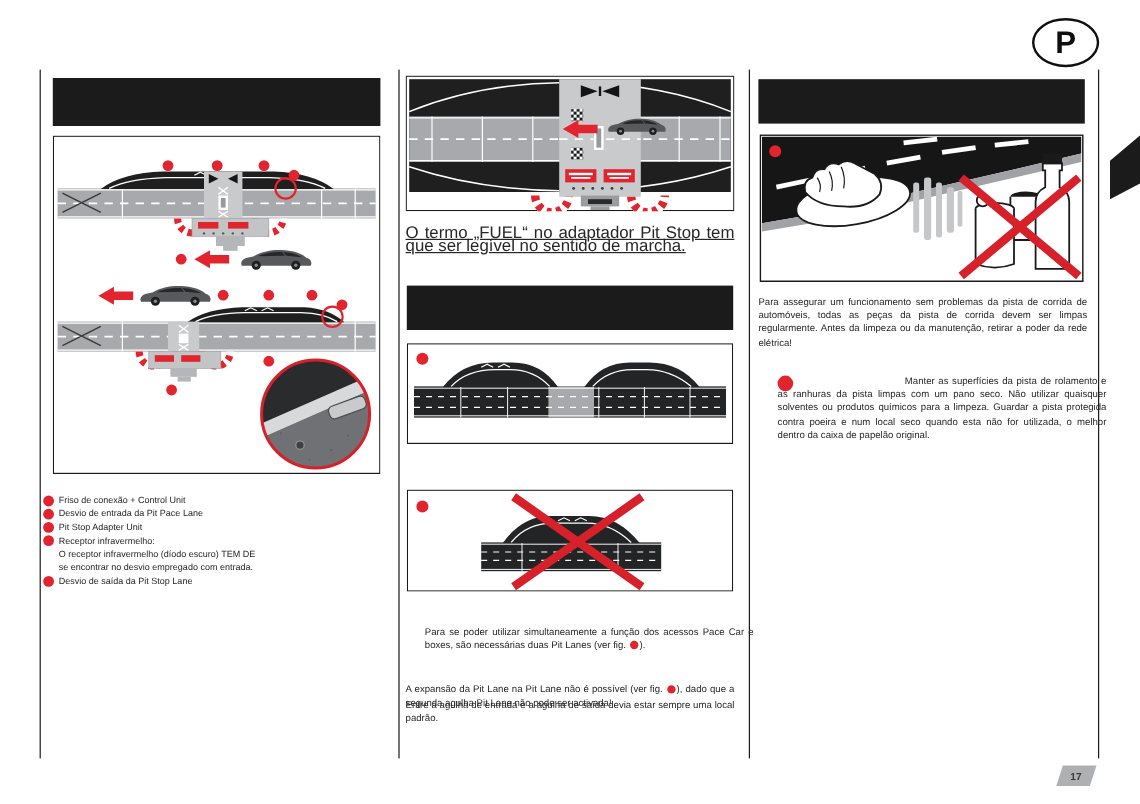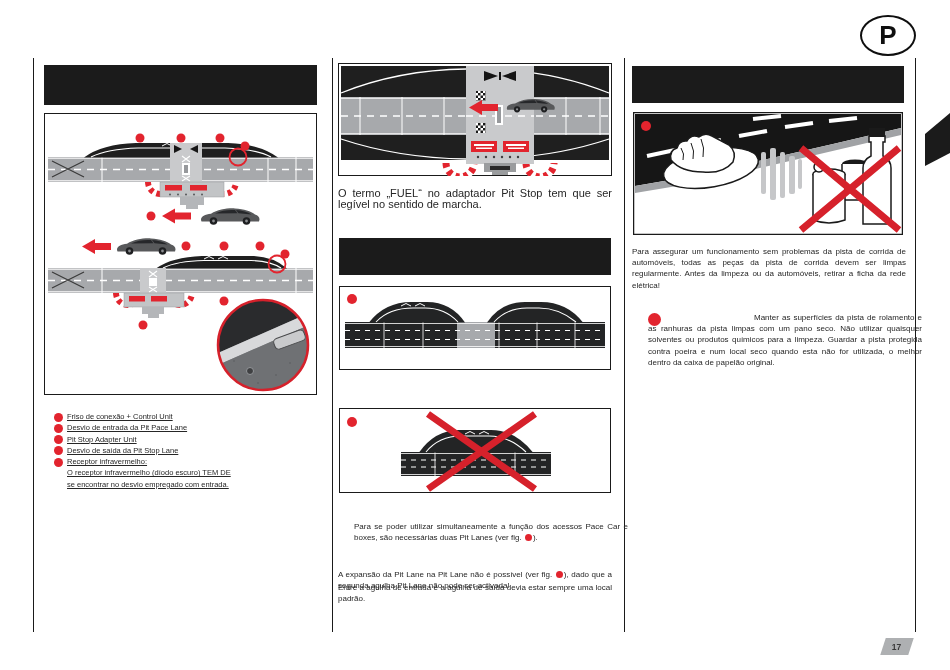--- a/index.html
+++ b/index.html
@@ -16,22 +16,22 @@
     display:flex;align-items:center;justify-content:center;
     font-size:26px;font-weight:bold;color:#0f0f0f;background:#fff;
   }
   .pagenum{
     position:absolute;left:883px;top:638px;width:28px;height:17px;
     background:#aeb0b2;transform:skewX(-18deg);
     display:flex;align-items:center;justify-content:center;
   }
   .pagenum span{transform:skewX(18deg);font-size:8.5px;font-weight:bold;color:#3a3a3a;}
   .para{position:absolute;font-size:8px;line-height:11.2px;text-align:justify;}
-  .cap{position:absolute;font-size:11px;line-height:11.2px;text-align:justify;}
-  .legend{position:absolute;left:54px;top:411px;width:276px;font-size:7.5px;line-height:11.3px;text-decoration:underline;}
+  .cap{position:absolute;font-size:14px;line-height:11.2px;text-align:justify;text-decoration:underline;}
+  .legend{position:absolute;left:36px;top:411px;width:276px;font-size:7.5px;line-height:11.3px;}
   .legend-item{position:relative;padding-left:13px;}
   .legend-item .dot9{
     position:absolute;left:0;top:1.5px;width:9px;height:9px;border-radius:50%;background:#e2242e;
   }
   .legend-text{white-space:pre-line;}
   .idot{
     display:inline-block;width:7px;height:7px;border-radius:50%;
     background:#e2242e;vertical-align:-1px;margin:0 1px;
   }
   .bigdot{
@@ -217,27 +217,27 @@
     <div class="legend-item">
       <span class="dot9"></span>
       <span class="legend-text">Desvio de entrada da Pit Pace Lane</span>
     </div>
     <div class="legend-item">
       <span class="dot9"></span>
       <span class="legend-text">Pit Stop Adapter Unit</span>
     </div>
     <div class="legend-item">
       <span class="dot9"></span>
-      <span class="legend-text">Desvio de saída da Pit Stop Lane</span>
-    </div>
-    <div class="legend-item">
-      <span class="dot9"></span>
       <span class="legend-text">Receptor infravermelho:
 O receptor infravermelho (díodo escuro) TEM DE
 se encontrar no desvio empregado com entrada.</span>
+    </div>
+    <div class="legend-item">
+      <span class="dot9"></span>
+      <span class="legend-text">Desvio de saída da Pit Stop Lane</span>
     </div>
   </div>
 
   <svg class="absvg" style="left:338px;top:63px" width="274" height="113" viewBox="0 0 274 113">
     <rect x="0.5" y="0.5" width="273" height="112" fill="#fff" stroke="#1a1a1a"></rect>
     <rect x="3" y="3" width="268" height="94" fill="#1f1f1f"></rect>
     <path d="M3,30 Q60,7 128,6" fill="none" stroke="#fff" stroke-width="1.3"></path>
     <path d="M271,30 Q214,7 146,6" fill="none" stroke="#fff" stroke-width="1.3"></path>
     <path d="M3,76 Q60,95 128,96" fill="none" stroke="#fff" stroke-width="1.3"></path>
     <path d="M271,76 Q214,95 146,96" fill="none" stroke="#fff" stroke-width="1.3"></path>
@@ -374,21 +374,21 @@
       <path d="M209,52 L209,88 L235,88 L235,52" fill="#fff" stroke="#1a1a1a" stroke-width="1.5"></path>
       <path d="M238,44 L238,30 L236,30 L236,24 L252,24 L252,30 L250,30 L250,44 Q258,48 258,56 L258,112 L230,112 L230,56 Q230,48 238,44 Z" fill="#fff" stroke="#1a1a1a" stroke-width="1.5"></path>
       <rect x="236" y="16" width="16" height="9" fill="#1a1a1a"></rect>
       <ellipse cx="196" cy="62" rx="16" ry="5" fill="#fff" stroke="#1a1a1a" stroke-width="1.5"></ellipse>
       <path d="M180,62 L180,108 Q196,114 212,108 L212,62" fill="#fff" stroke="#1a1a1a" stroke-width="1.5"></path>
       <circle cx="186" cy="55" r="5" fill="#fff" stroke="#1a1a1a" stroke-width="1.5"></circle>
     </g>
     <path d="M168,36 L266,118 M266,36 L168,118" stroke="#d6212b" stroke-width="7"></path>
   </svg>
 
-  <p class="para" style="left:632px;top:246px;width:274px;margin:0">Para assegurar um funcionamento sem problemas da pista de corrida de automóveis, todas as peças da pista de corrida devem ser limpas regularmente. Antes da limpeza ou da automóveis, retirar a ficha da rede elétrica!</p>
+  <p class="para" style="left:632px;top:246px;width:274px;margin:0">Para assegurar um funcionamento sem problemas da pista de corrida de automóveis, todas as peças da pista de corrida devem ser limpas regularmente. Antes da limpeza ou da manutenção, retirar a poder da rede elétrica!</p>
 
   <div class="para maint" style="left:632px;top:312px;width:274px">
     <span class="bigdot"></span>
     <span>Manter as superfícies da pista de rolamento e as ranhuras da pista limpas com um pano seco. Não utilizar quaisquer solventes ou produtos químicos para a limpeza. Guardar a pista protegida contra poeira e num local seco quando esta não for utilizada, o melhor dentro da caixa de papelão original.</span>
   </div>
 
   <div class="pagenum">
     <span>17</span>
   </div>
 

